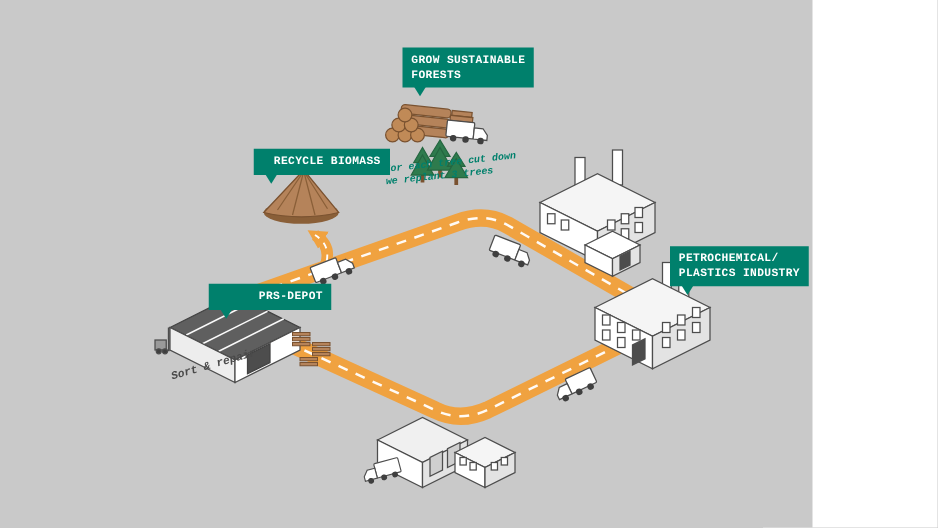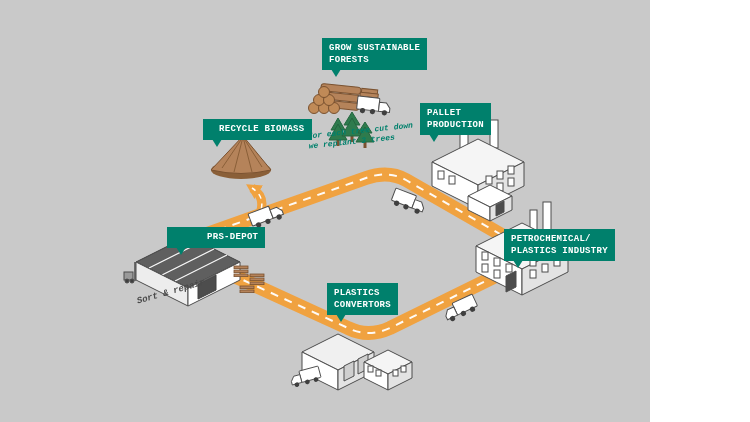--- a/index.html
+++ b/index.html
@@ -200,29 +200,25 @@
     <g transform="translate(318,366) scale(-0.9,0.9) rotate(15)">
       <use href="#truck"></use>
     </g>
   </svg>
 
   <div class="label" style="left:322px; top:38px;">GROW SUSTAINABLE
 FORESTS</div>
 
   <div class="label" style="left:203px; top:119px;padding-left:16px;">RECYCLE BIOMASS</div>
 
-  <div class="label" style="left:420px; top:103px;">PALLET
-PRODUCTION</div>
-
-  <div class="label" style="left:504px; top:197px;margin-top:32px;">PETROCHEMICAL/
+
+  <div class="label" style="left:536px; top:197px;">PETROCHEMICAL/
 PLASTICS INDUSTRY</div>
 
   <div class="label" style="left:167px; top:227px;padding-left:40px;">PRS-DEPOT</div>
 
-  <div class="label" style="left:327px; top:283px;">PLASTICS
-CONVERTORS</div>
 
   <div class="note replant">For each tree cut down
 we replant 3 trees</div>
 
   <div class="note sort">Sort &amp; repair</div>
 
 </div>
 
 </body></html>

